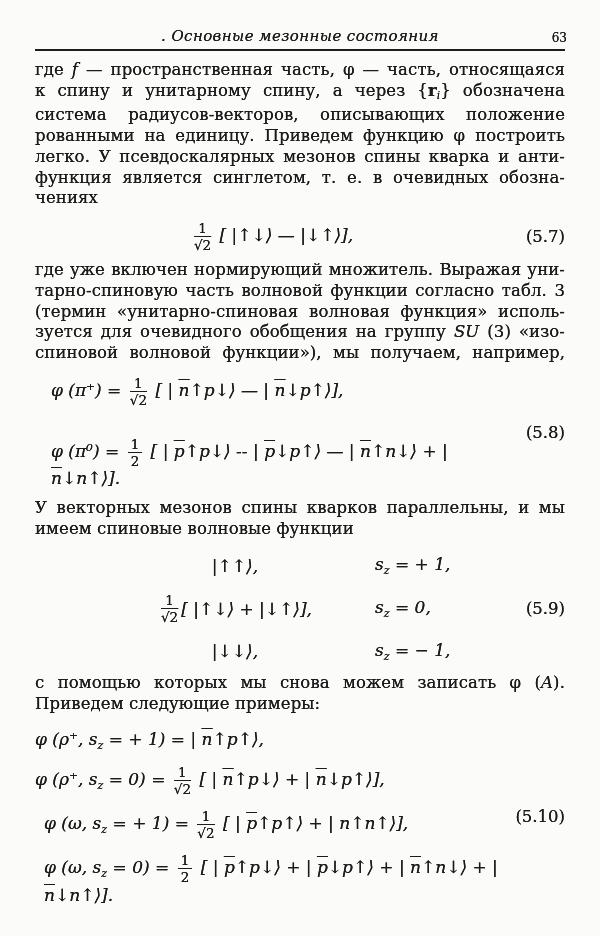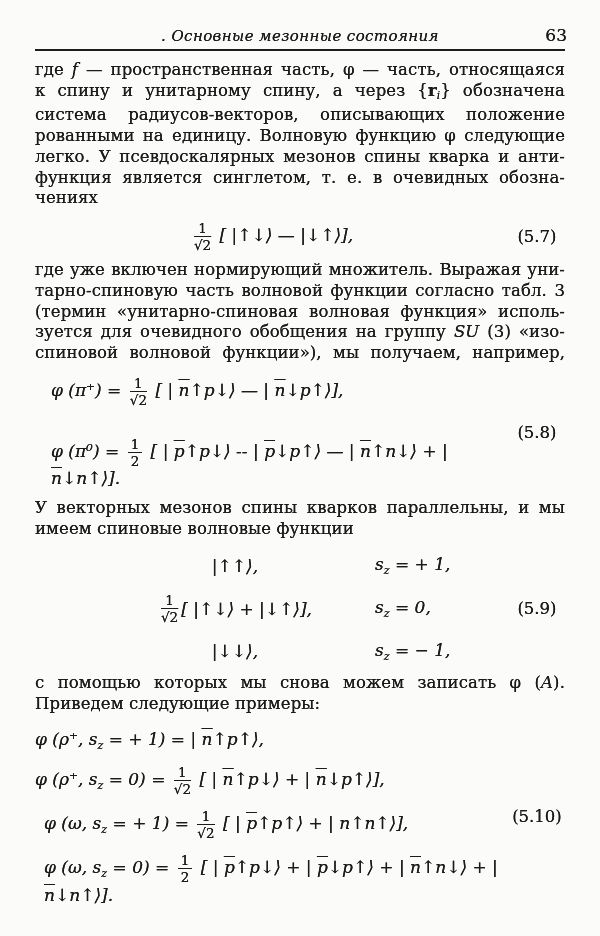--- a/index.html
+++ b/index.html
@@ -10,38 +10,38 @@
     font-family:"DejaVu Serif","DejaVu Sans",serif;
     padding:0 35px; overflow:hidden;
     text-shadow:0 0 .4px currentColor;
   }
   
   .running-head { position:relative; margin-top:24px; height:21px; }
   .rh-title {
     position:absolute; left:0; right:0; bottom:0;
     text-align:center; font-style:italic; font-size:15px; letter-spacing:.4px;
   }
-  .rh-page { position:absolute; right:-2px; bottom:0; font-size:17px;margin-left:28px; }
+  .rh-page { position:absolute; right:-2px; bottom:0; font-size:12px;margin-left:28px; }
   .head-rule { margin-top:4px; height:2px; background:#1d1d1d; }
   
   .para { margin:0; }
   .p1 { margin-top:9px; }
   .tl {
     font-size:16.5px; line-height:20.7px; letter-spacing:.1px;
     text-align:justify; text-align-last:justify; white-space:normal;
   }
   .tl.last { text-align-last:left; }
   .r-i { font-style:italic; }
   .r-b { font-weight:bold; }
   .r-subi { font-style:italic; font-size:10.5px; vertical-align:-3px; }
   .r-sub { font-size:11px; vertical-align:-4px; }
   .r-ol { text-decoration:overline; text-decoration-thickness:1.1px; }
   
   .eq { font-size:17px; font-style:italic; display:flex; align-items:center; }
-  .eq-label { width:56px; text-align:center; font-style:normal; font-size:16.5px; flex:0 0 56px; }
+  .eq-label { width:56px; text-align:right; font-style:normal; font-size:16.5px; flex:0 0 56px; }
   .eq-lines { flex:1; }
   .eq-line { display:block; }
   .frac {
     display:inline-flex; flex-direction:column; align-items:stretch;
     text-align:center; vertical-align:middle; line-height:1.05;
     font-style:normal; font-size:13.5px; margin:0 3px;
   }
   .fn { display:block; padding:0 3px 1px; border-bottom:1.4px solid #1b1b1b; }
   .fd { display:block; padding-top:1px; }
   
@@ -70,21 +70,21 @@
   <div class="running-head">
     <div class="rh-title">. Основные мезонные состояния</div>
     <div class="rh-page">63</div>
   </div>
   <div class="head-rule"></div>
 
   <div class="para p1">
     <div class="tl"><span class="r">где </span><span class="r-i">f</span><span class="r"> — пространственная часть, φ — часть, относящаяся</span></div>
     <div class="tl"><span class="r">к спину и унитарному спину, а через {</span><span class="r-b">r</span><span class="r-subi">i</span><span class="r">} обозначена</span></div>
     <div class="tl"><span class="r">система радиусов-векторов, описывающих положение</span></div>
-    <div class="tl"><span class="r">рованными на единицу. Волновую функцию φ следующие</span></div>
+    <div class="tl"><span class="r">рованными на единицу. Приведем функцию φ построить</span></div>
     <div class="tl"><span class="r">легко. У псевдоскалярных мезонов спины кварка и анти-</span></div>
     <div class="tl"><span class="r">функция является синглетом, т. е. в очевидных обозна-</span></div>
     <div class="tl last"><span class="r">чениях</span></div>
   </div>
 
   <div class="eq eq57">
     <div class="eq-center"><span class="frac">
           <span class="fn">1</span>
           <span class="fd"><span class="r">√</span><span class="r-ol">2</span></span>
         </span><span class="r"> [ |↑↓⟩ — |↓↑⟩],</span></div>

